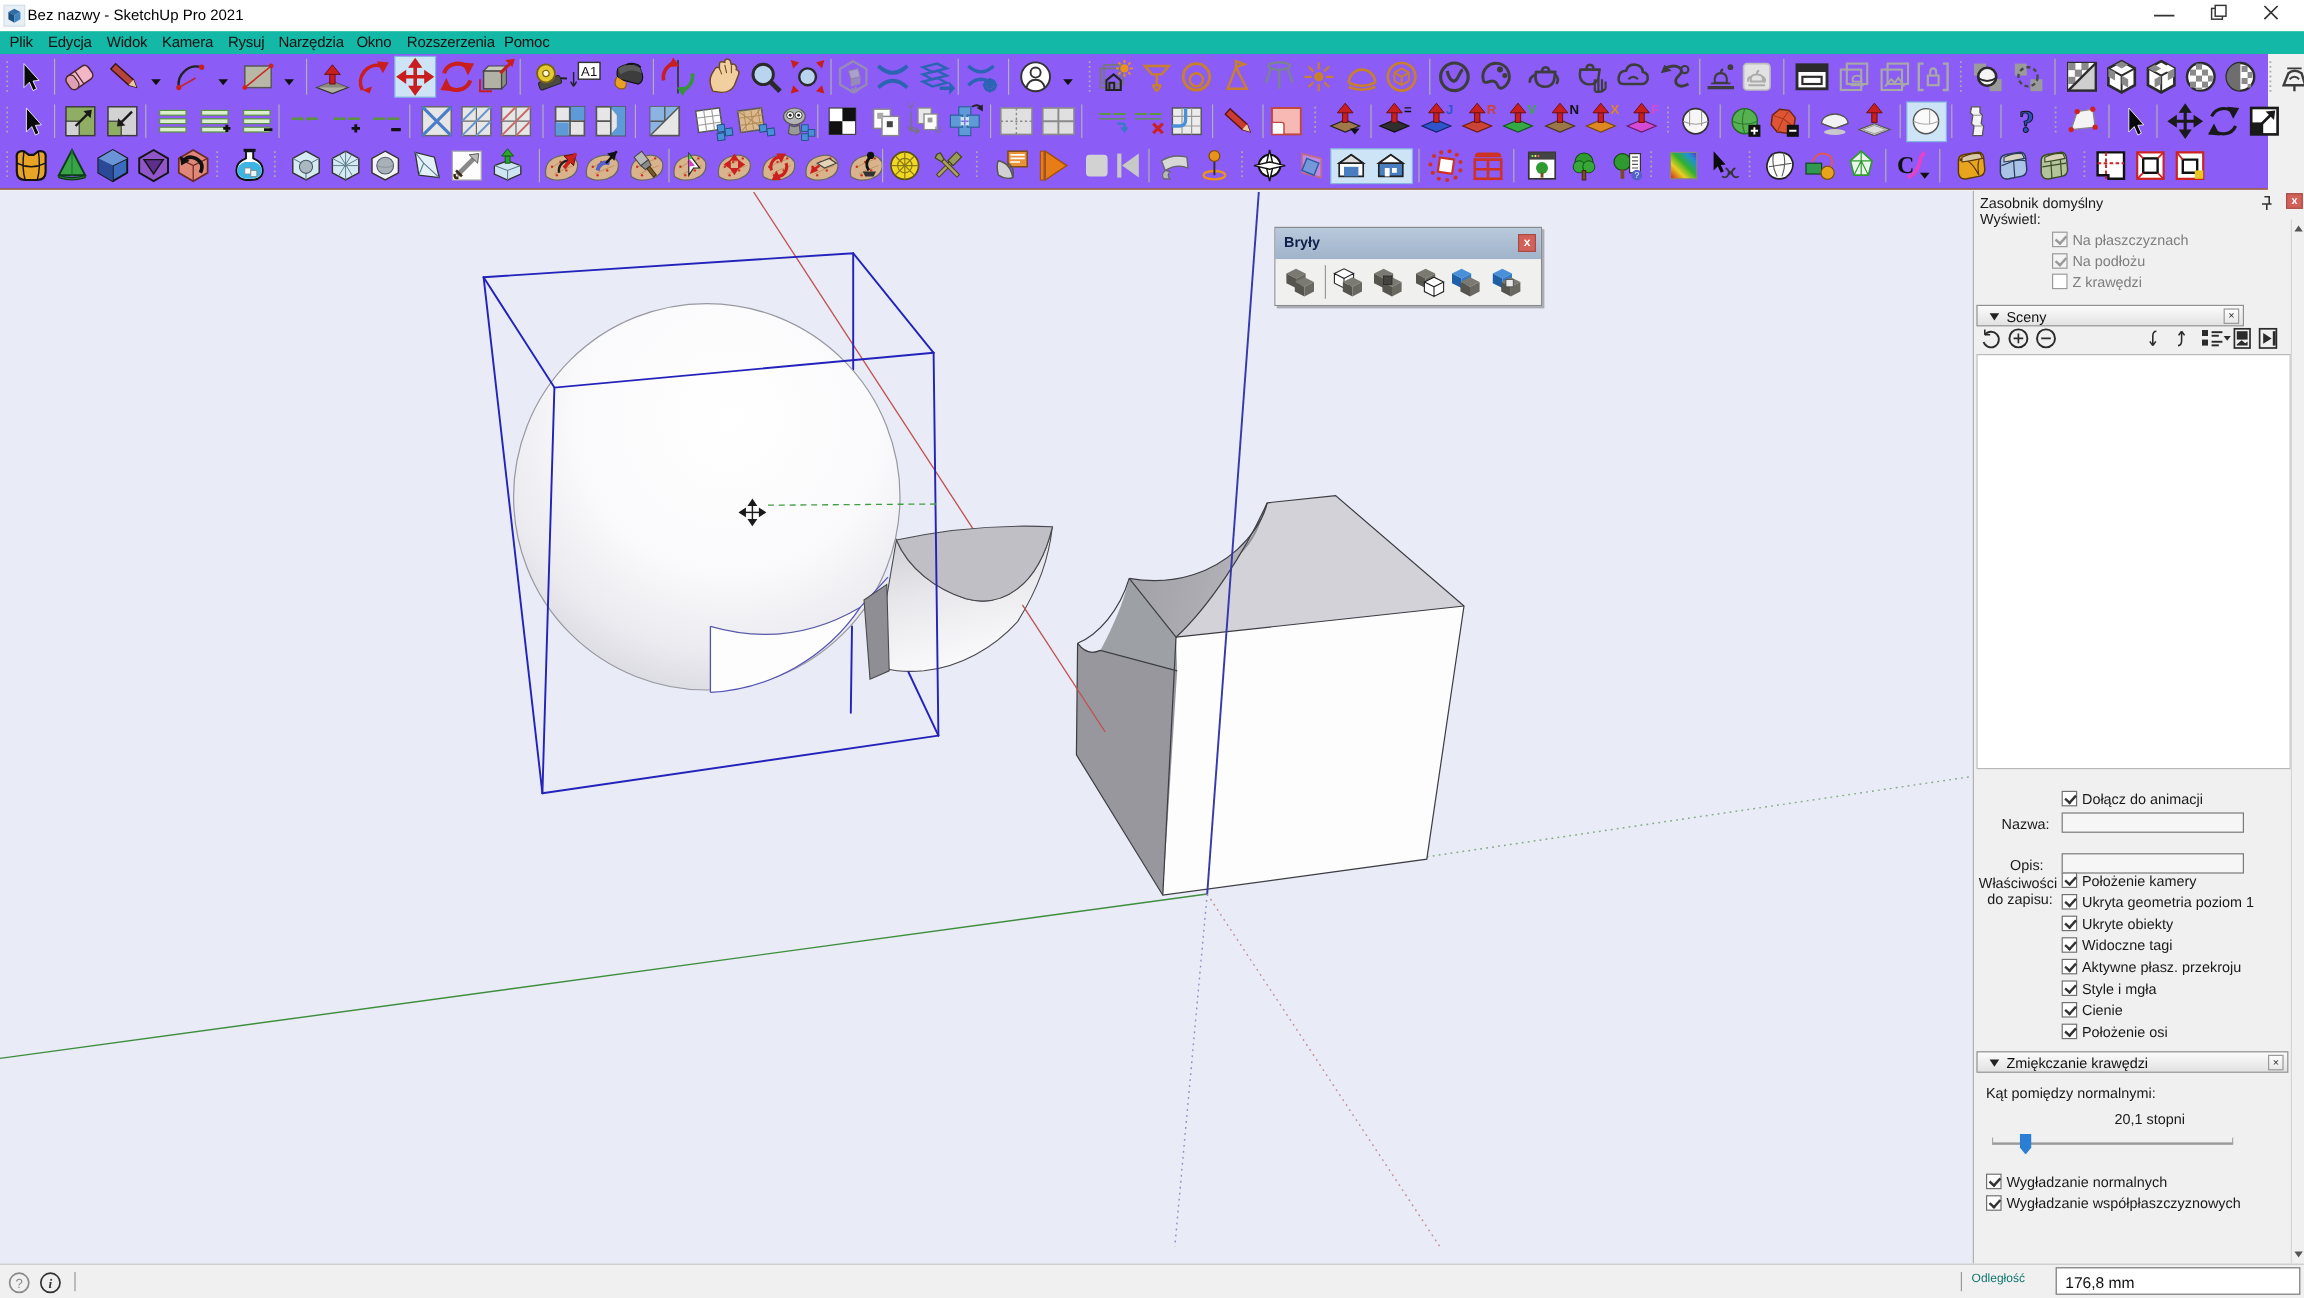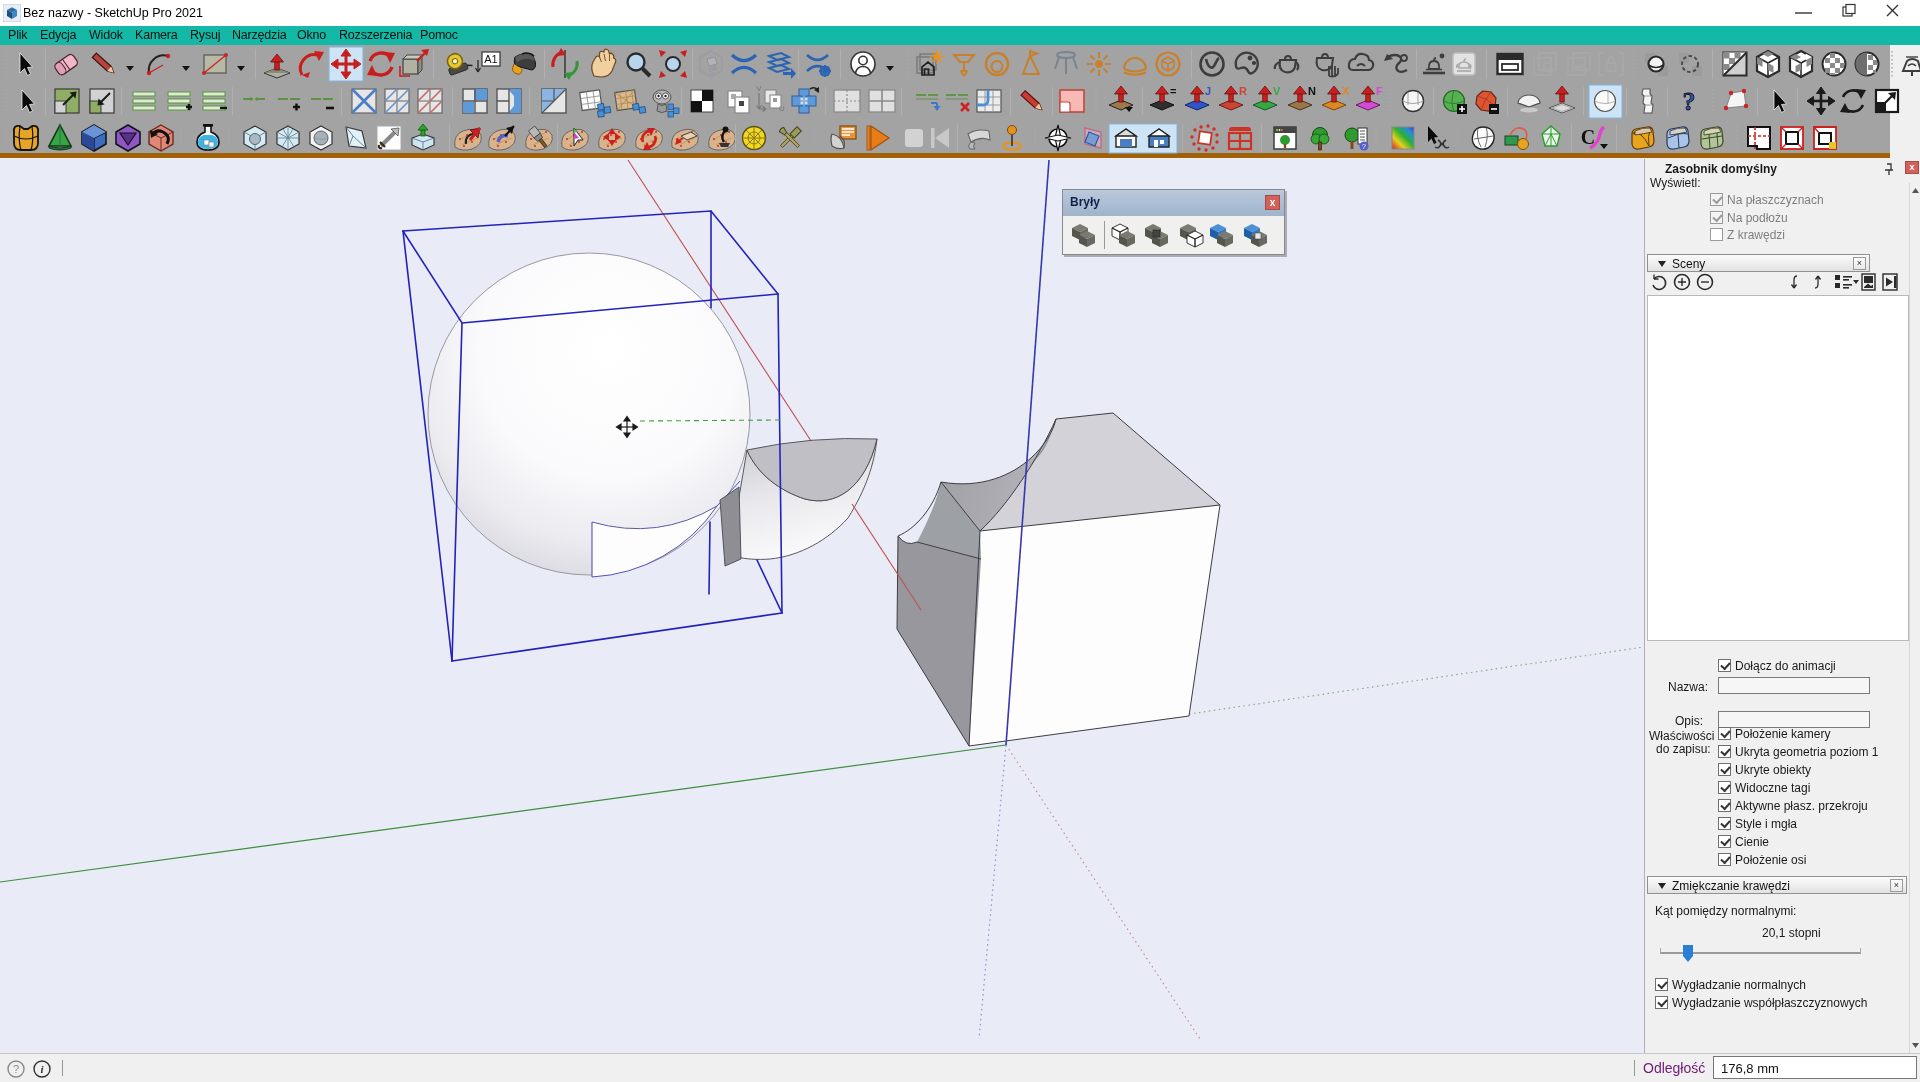--- a/index.html
+++ b/index.html
@@ -3,21 +3,21 @@
 <meta charset="utf-8">
 <style>
 *{margin:0;padding:0;box-sizing:border-box}
 html,body{width:1920px;height:1082px;overflow:hidden}
 body{font-family:"Liberation Sans",sans-serif;position:relative;background:#f0f0f0}
 .abs{position:absolute}
 .titlebar{position:absolute;left:0;top:0;width:1920px;height:26px;background:#ffffff}
 .title-text{position:absolute;left:23px;top:6px;font-size:12.5px;color:#000}
 .menubar{position:absolute;left:0;top:26px;width:1920px;height:19px;background:#14b8a6}
 .menubar span{position:absolute;top:2px;font-size:12.5px;color:#111;letter-spacing:-0.2px}
-.toolbars{position:absolute;left:0;top:45px;width:1890px;height:113px;background:#a3a3a3;border-bottom:5px solid #a16207}
+.toolbars{position:absolute;left:0;top:45px;width:1890px;height:113px;background:#8b5cf6;border-bottom:1px solid #a16207}
 .viewport{position:absolute;left:0;top:159px;width:1644px;height:894px;background:#e9ebf7}
 .panel{position:absolute;left:1644px;top:159px;width:276px;height:894px;background:#f0f0f0;border-left:1px solid #b0b0b0}
 .statusbar{position:absolute;left:0;top:1053px;width:1920px;height:29px;background:#f0f0f0;border-top:1px solid #c8c8c8}
 .cb{position:absolute;width:13px;height:13px;background:#fff;border:1px solid #707070}
 .cb.chk::after{content:"";position:absolute;left:2px;top:2px;width:7px;height:4px;border-left:2px solid #333;border-bottom:2px solid #333;transform:rotate(-48deg)}
 .cb.gchk{border-color:#9a9a9a;background:#f4f4f4}
 .cb.gchk::after{content:"";position:absolute;left:2px;top:2px;width:7px;height:4px;border-left:2px solid #9a9a9a;border-bottom:2px solid #9a9a9a;transform:rotate(-48deg)}
 .ptxt{position:absolute;font-size:12px;color:#1a1a1a;white-space:nowrap}
 .gtxt{position:absolute;font-size:12px;color:#7e7e7e;white-space:nowrap}
 .sechdr{position:absolute;left:2px;width:264px;height:18px;background:linear-gradient(#fbfbfb,#e2e2e2);border:1px solid #919191;font-size:12px;color:#111}
@@ -1195,21 +1195,21 @@
       <g transform="translate(194,19)">
           <use href="#bx1b" x="-3" y="-3"></use>
           <use href="#bx1" x="4" y="4"></use>
           <rect x="-2" y="-2" width="6" height="6" fill="#e8e8e8" stroke="#444" stroke-width="0.6"></rect>
         </g>
     </svg>
   </div>
 </div>
 
 <div class="panel" id="panel">
-  <span class="ptxt" style="left:20px;top:3px;font-weight:bold">Zasobnik domyślny</span>
+  <span class="ptxt" style="left:5px;top:3px;font-weight:normal">Zasobnik domyślny</span>
   <svg class="abs" style="left:236px;top:3px" width="40" height="15" viewBox="0 0 40 15">
     <path d="M6 2 L10 2 L10 8 M4 8 L12 8 M8 8 L8 13" stroke="#333" stroke-width="1.3" fill="none"></path>
   </svg>
   <div class="abs" style="left:260px;top:2px;width:14px;height:13px;background:#d2615a;border:1px solid #a94b45;color:#fff;font-size:9px;font-weight:bold;text-align:center;line-height:11px">x</div>
   <span class="ptxt" style="left:5px;top:17px">Wyświetl:</span>
   <div class="cb gchk" style="left:65px;top:34px"></div>
     <span class="gtxt" style="left:82px;top:34px">Na płaszczyznach</span>
   <div class="cb gchk" style="left:65px;top:52px"></div>
     <span class="gtxt" style="left:82px;top:52px">Na podłożu</span>
   <div class="cb" style="left:65px;top:69px;border-color:#9a9a9a"></div>
@@ -1308,17 +1308,17 @@
 
 <div class="statusbar">
   <svg class="abs" style="left:6px;top:5px" width="52" height="20" viewBox="0 0 52 20">
     <circle cx="10" cy="10" r="8" fill="none" stroke="#8a8a8a" stroke-width="1.4"></circle>
     <text x="10" y="14" font-size="11" text-anchor="middle" fill="#8a8a8a" font-family="Liberation Sans">?</text>
     <circle cx="36" cy="10" r="8" fill="none" stroke="#333" stroke-width="1.4"></circle>
     <text x="36" y="14" font-size="11" text-anchor="middle" fill="#333" font-family="Liberation Serif" font-style="italic" font-weight="bold">i</text>
   </svg>
   <div class="abs" style="left:62px;top:6px;width:1px;height:16px;background:#999"></div>
   <div class="abs" style="left:1634px;top:6px;width:1px;height:16px;background:#999"></div>
-  <span class="abs" style="left:1643px;top:6px;font-size:14px;color:#701a75">Odległość</span>
+  <span class="abs" style="left:1643px;top:6px;font-size:10px;color:#0f766e">Odległość</span>
   <div class="abs" style="left:1713px;top:2px;width:204px;height:23px;background:#fff;border:1px solid #767676">
     <span class="abs" style="left:7px;top:4px;font-size:13px;color:#111">176,8 mm</span>
   </div>
 </div>
 
 </body></html>

